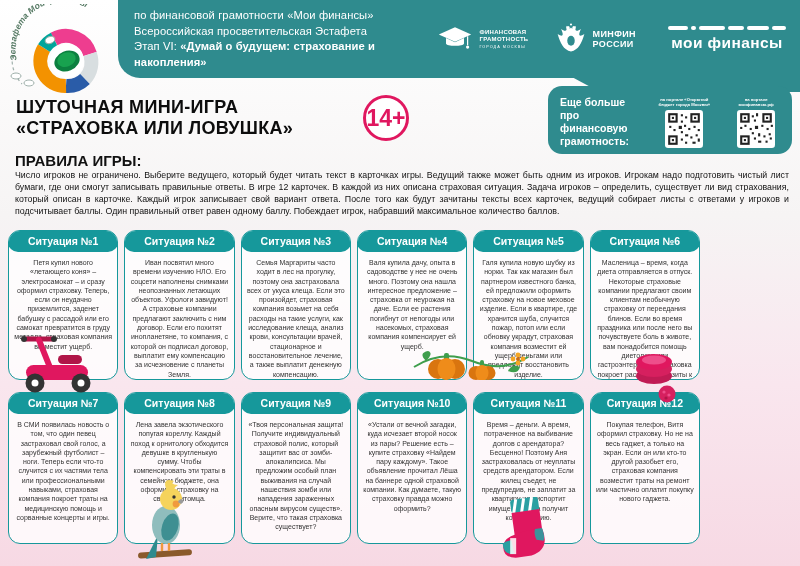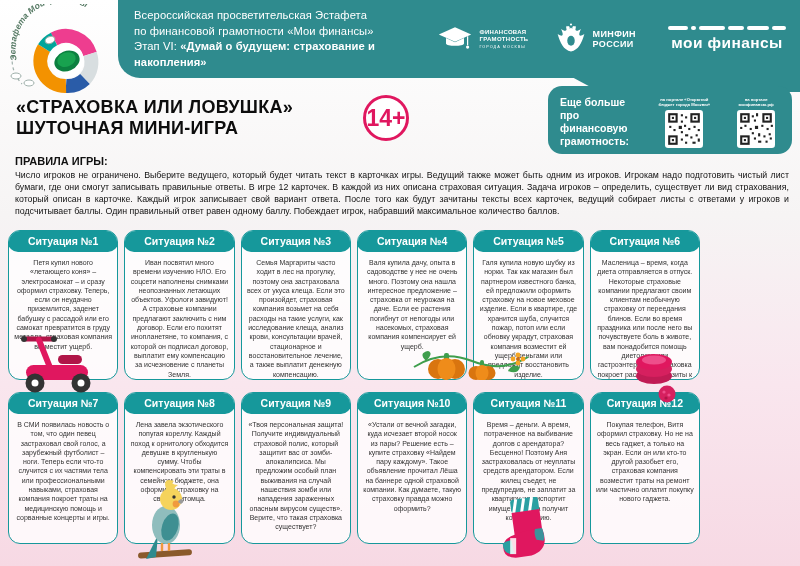--- a/index.html
+++ b/index.html
@@ -39,21 +39,21 @@
   .qr-box{position:absolute;left:548px;top:86px;width:244px;height:68px;background:var(--teal-band);
     border-radius:14px;display:flex;align-items:center;gap:20px;padding:4px 10px 0 12px;z-index:2;}
   .qr-text{color:#fff;font-size:10.5px;font-weight:700;line-height:13px;width:94px;}
   .qr-group{width:62px;text-align:center;}
   .qr-label{color:#fff;font-size:4.2px;line-height:5.2px;font-weight:600;margin-bottom:2px;min-height:11px;
     display:flex;align-items:flex-end;justify-content:center;}
   .qr-group svg{display:block;margin:0 auto;}
 
   
   .rules{position:absolute;left:15px;top:155px;width:774px;color:#111;z-index:2;}
-  .rules-heading{font-size:11px;font-weight:800;line-height:12px;}
+  .rules-heading{font-size:15px;font-weight:800;line-height:12px;}
   .rules-text{font-size:8.8px;font-weight:500;line-height:12px;text-align:justify;margin-top:2px;}
 
   
   .grid{position:absolute;left:8px;top:230px;width:692px;display:grid;
     grid-template-columns:repeat(6,1fr);grid-template-rows:150px 152px;column-gap:6px;row-gap:12px;z-index:2;}
   .card{background:rgba(255,255,255,.8);border:1.5px solid var(--teal-card);border-radius:12px;
     display:flex;flex-direction:column;overflow:hidden;}
   .card-header{background:var(--teal-card);color:#fff;font-weight:800;font-size:10.5px;
     border-radius:10px;margin:-1px;padding:5px 2px;text-align:center;flex:0 0 auto;}
   .card-text{flex:1;padding:7px 5px 4px;font-size:7px;line-height:9.3px;font-weight:500;
@@ -86,22 +86,22 @@
     <circle cx="61" cy="57" r="17" fill="#fff"></circle>
     <g transform="rotate(-22 61 57)">
       <ellipse cx="61" cy="57" rx="13" ry="10" fill="#0c8040"></ellipse>
       <ellipse cx="61" cy="55.5" rx="9.5" ry="7" fill="#18a24f"></ellipse>
     </g>
     <ellipse cx="44" cy="36" rx="5" ry="3.4" fill="#fff" stroke="#9fb0ab" transform="rotate(-20 44 36)"></ellipse>
   </svg>
 
   <div class="band">
     <div class="band-text">
+      <div>по финансовой грамотности «Мои финансы»</div>
       <div>Всероссийская просветительская Эстафета</div>
-      <div>по финансовой грамотности «Мои финансы»</div>
       <div><span>Этап VI: </span><b>«Думай о будущем: страхование и накопления»</b></div>
     </div>
     <div class="partners">
       <div class="p-item">
         <svg width="36" height="30" viewBox="0 0 40 32">
           <polygon points="20,3 38,11 20,19 2,11" fill="#fff"></polygon>
           <path d="M10 15 v6 c0 3.5 20 3.5 20 0 v-6 l-10 4.5 Z" fill="#fff"></path>
           <line x1="34" y1="13" x2="34" y2="23" stroke="#fff" stroke-width="1.4"></line>
           <circle cx="34" cy="25" r="1.8" fill="#fff"></circle>
         </svg>
@@ -135,22 +135,22 @@
             <span style="width:22px"></span>
             <span style="width:14px"></span>
         </div>
         <div class="myfin-txt">мои финансы</div>
       </div>
     </div>
   </div>
   <div class="band-ext"></div>
 
   <div class="title-block">
+    <div>ШУТОЧНАЯ МИНИ-ИГРА</div>
     <div>«СТРАХОВКА ИЛИ ЛОВУШКА»</div>
-    <div>ШУТОЧНАЯ МИНИ-ИГРА</div>
   </div>
   <div class="age-badge">14+</div>
 
   <div class="qr-box">
     <div class="qr-text">Еще больше про финансовую грамотность:</div>
     <div class="qr-group">
       <div class="qr-label">на портале «Открытый бюджет города Москвы»</div>
       <svg width="38" height="38" viewBox="0 0 36 36">
         <rect width="36" height="36" rx="3" fill="#fff"></rect>
         <g fill="#222">

